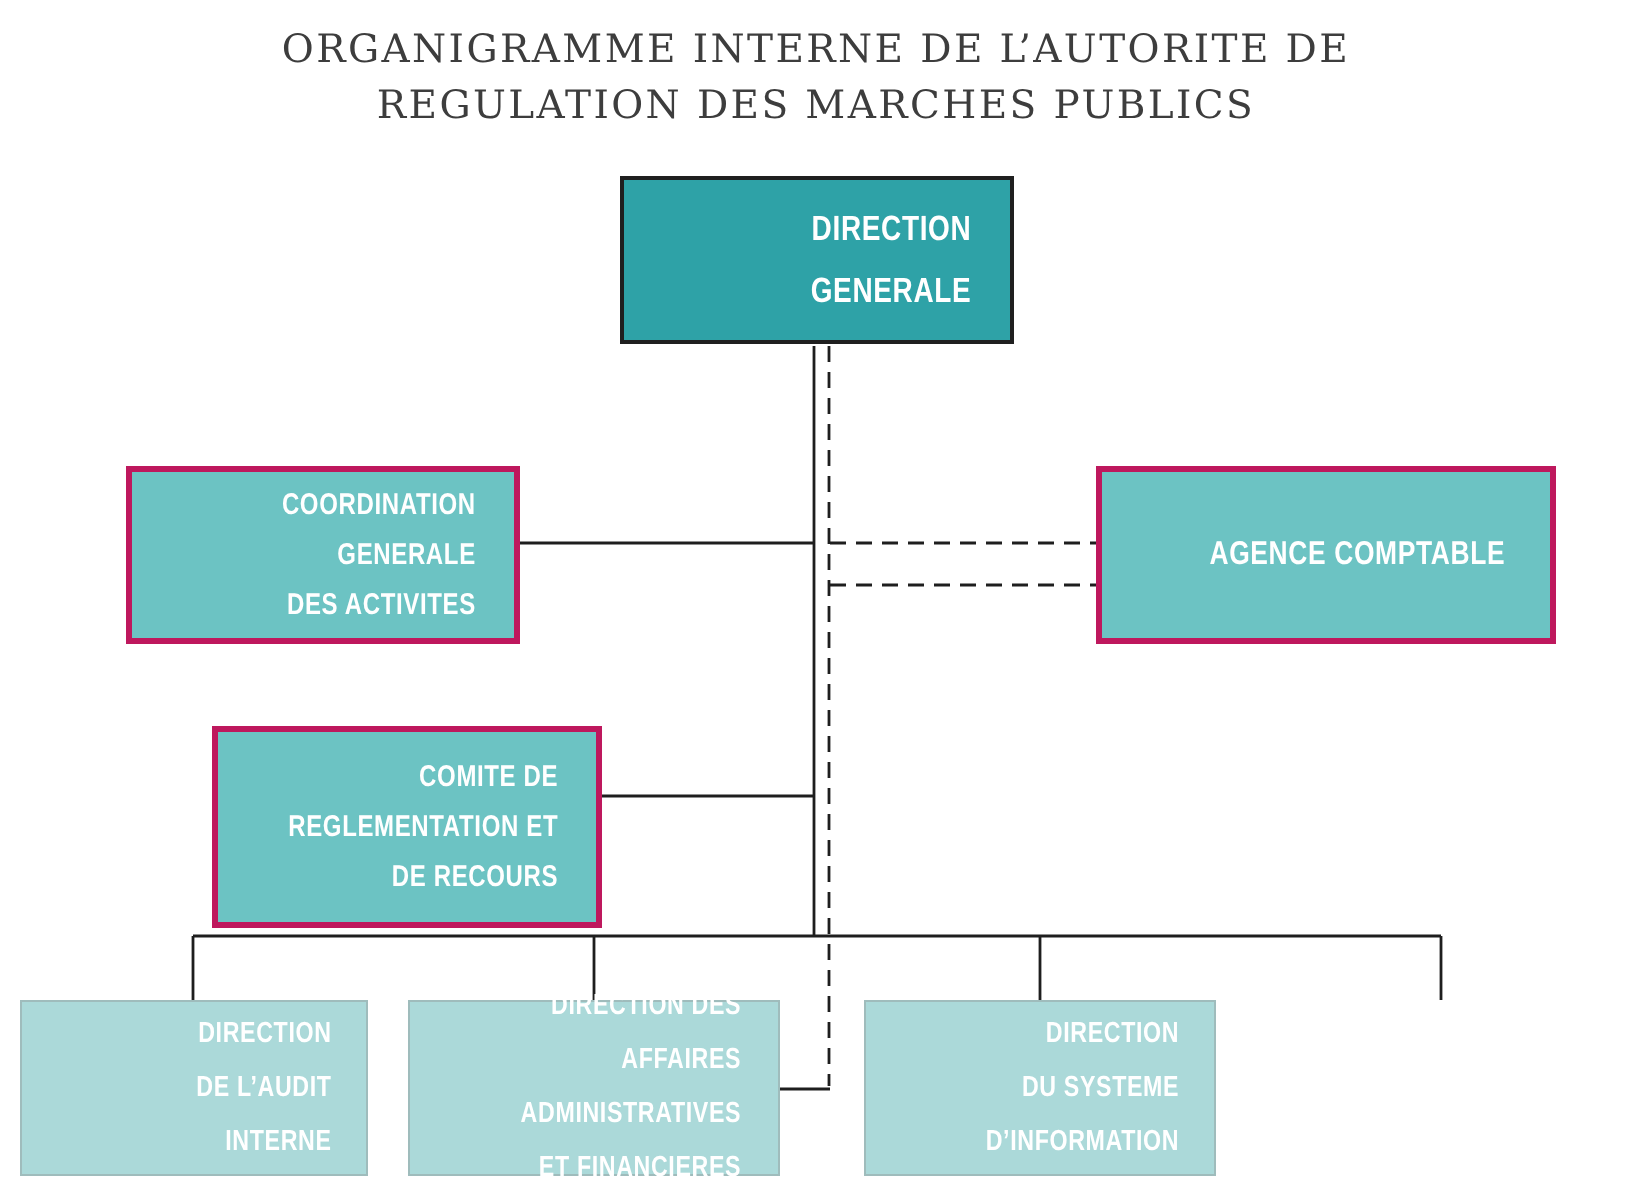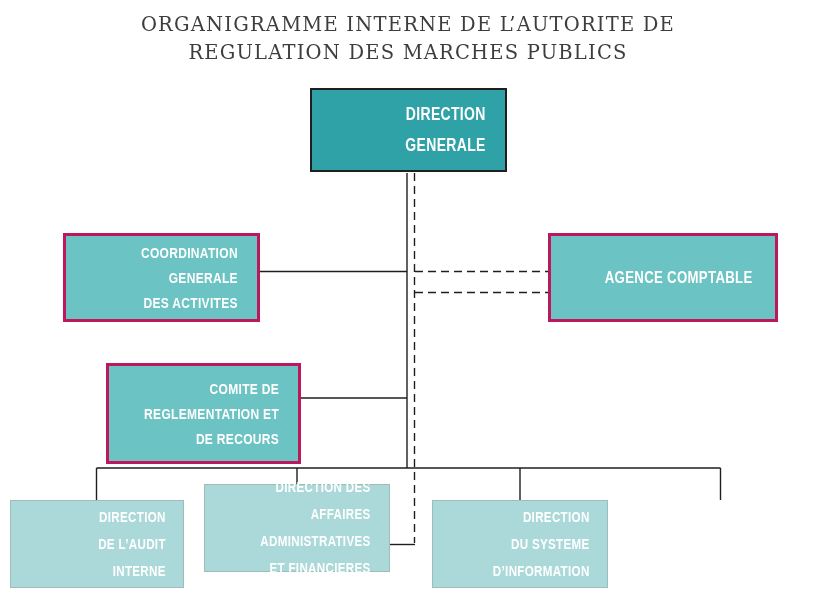--- a/index.html
+++ b/index.html
@@ -73,21 +73,21 @@
   .tier-mid .label   { font-size: 15px;   line-height: 25px; }
   .tier-mid.single .label { font-size: 16.5px; }
   .tier-light .label { font-size: 14.5px; line-height: 27px; }
 
   
   #box-dg        { left: 310px; top:  88px; width: 197px; height: 84px; }
   #box-coord     { left:  63px; top: 233px; width: 197px; height: 89px; }
   #box-agence    { left: 548px; top: 233px; width: 230px; height: 89px; }
   #box-comite    { left:  63px; top: 363px; width: 195px; height: 101px; margin-left: 43px; }
   #box-audit     { left:  10px; top: 500px; width: 174px; height: 88px; }
-  #box-daaf      { left: 204px; top: 484px; width: 186px; height: 88px; }
+  #box-daaf      { left: 204px; top: 500px; width: 186px; height: 88px; }
   #box-dsi       { left: 432px; top: 500px; width: 176px; height: 88px; }
   #box-formation { left: 632px; top: 500px; width: 175px; height: 88px; }
 </style>
 </head>
 <body>
 
 <div class="canvas">
 
   <div class="title">
     <div>ORGANIGRAMME INTERNE DE L’AUTORITE DE</div>

